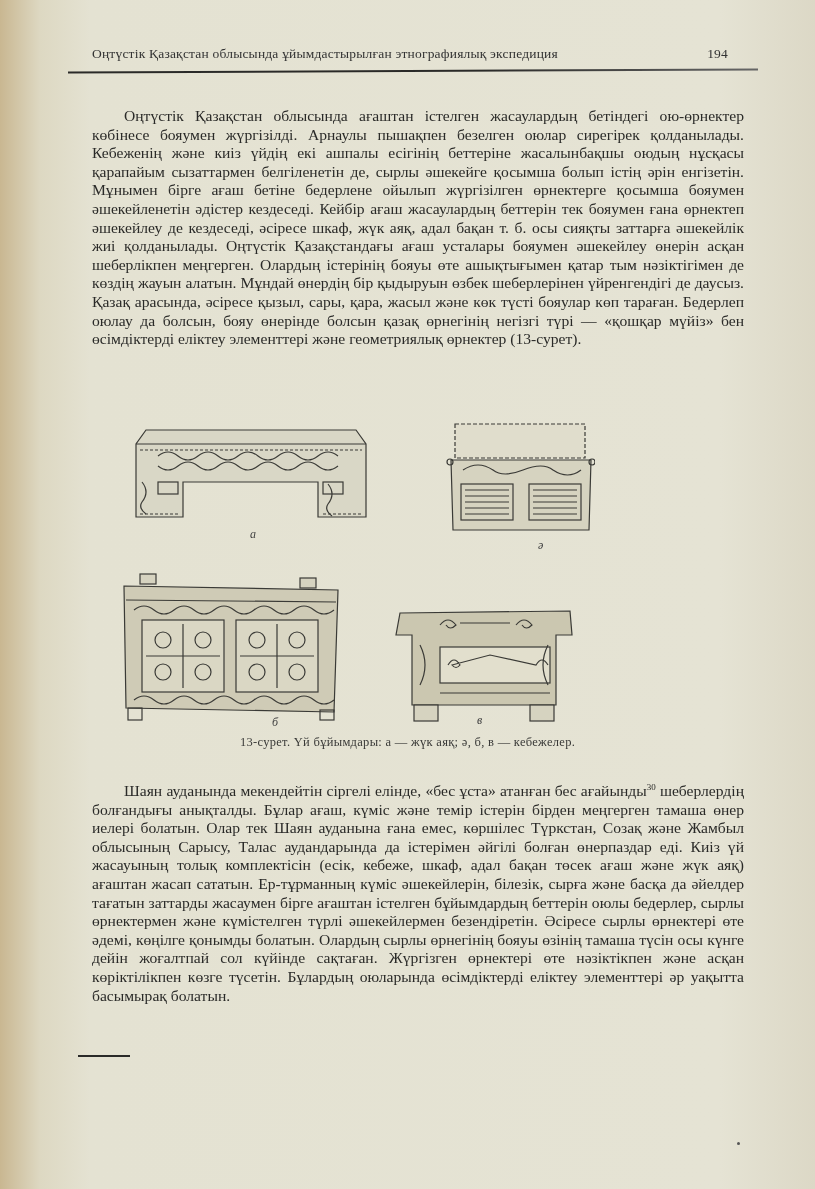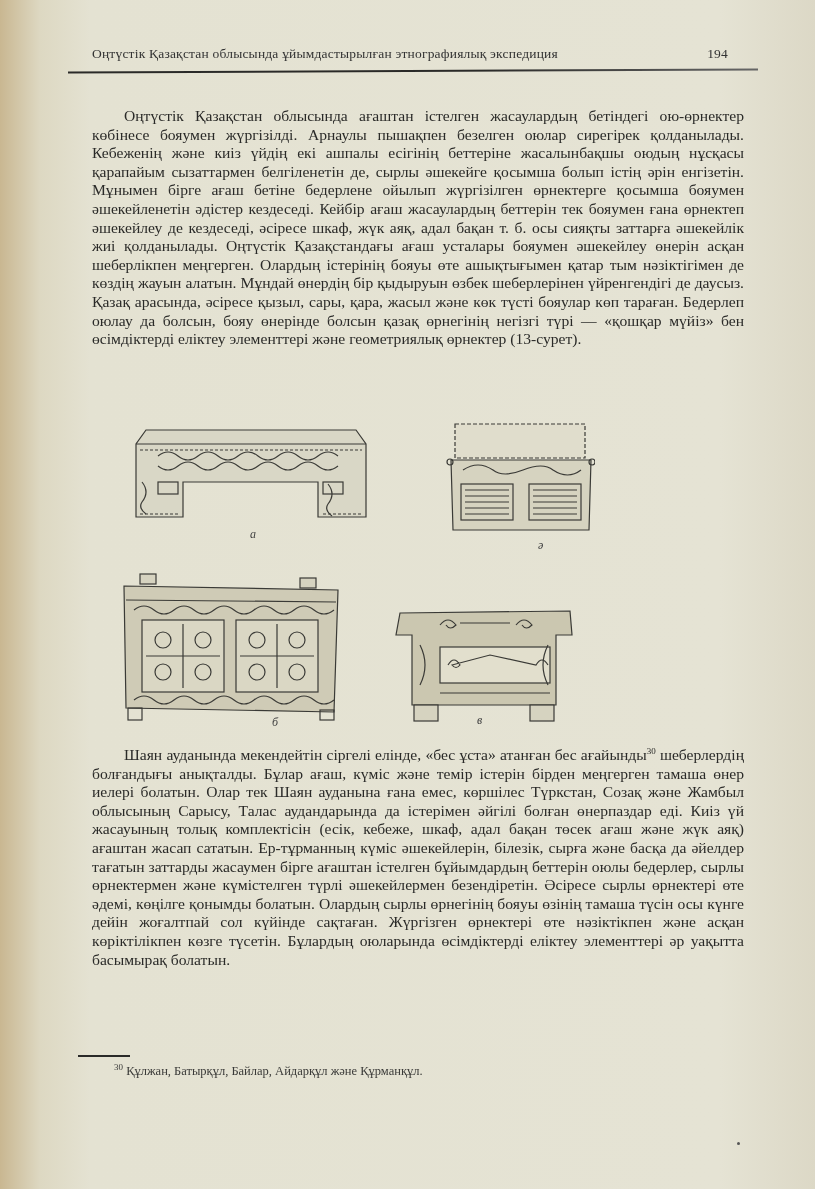--- a/index.html
+++ b/index.html
@@ -23,21 +23,21 @@
     position:absolute; left:68px; top:70px; width:690px; height:2px;
     background:linear-gradient(90deg,#2a2a28 0%,#2a2a28 60%,#666 100%);
     transform:rotate(-0.25deg);
   }
   .text-block {
     position:absolute; left:78px; width:680px;
     font-size:15.6px; line-height:18.6px; text-align:justify;
   }
   .text-block p { margin:14px; text-indent:32px; }
   .para1 { top:93px; }
-  .para2 { top:732px; }
+  .para2 { top:768px; }
   sup { font-size:9px; line-height:0; }
   .figure { position:absolute; }
   .fig-label {
     position:absolute; font-style:italic; font-size:12px; color:#444;
   }
   .caption {
     position:absolute; left:0; top:735px; width:815px; text-align:center;
     font-size:12.5px; color:#3a3a38; letter-spacing:0.3px;
   }
   .foot-rule { position:absolute; left:78px; top:1055px; width:52px; height:2px; background:#2a2a28; }
@@ -133,25 +133,22 @@
         <path d="M60 40 q10 20 0 40"></path>
           <path d="M188 40 q-10 20 0 40"></path>
         <path d="M80 88 L190 88"></path>
         <rect x="54" y="100" width="24" height="16" fill="#d6d3c0"></rect>
         <rect x="170" y="100" width="24" height="16" fill="#d6d3c0"></rect>
       </g>
     </svg>
   </div>
   <span class="fig-label" style="left:477px;top:713px;">в</span>
 
+  <div class="caption">13-сурет. Үй бұйымдары: а — жүк аяқ; ә, б, в — кебежелер.</div>
 
   <div class="text-block para2">
     <p><span>Шаян ауданында мекендейтін сіргелі елінде, «бес ұста» атанған бес ағайынды</span><sup>30</sup><span> шеберлердің болғандығы анықталды. Бұлар ағаш, күміс және темір істерін бірден меңгерген тамаша өнер иелері болатын. Олар тек Шаян ауданына ғана емес, көршілес Түркстан, Созақ және Жамбыл облысының Сарысу, Талас аудандарында да істерімен әйгілі болған өнерпаздар еді. Киіз үй жасауының толық комплектісін (есік, кебеже, шкаф, адал бақан төсек ағаш және жүк аяқ) ағаштан жасап сататын. Ер-тұрманның күміс әшекейлерін, білезік, сырға және басқа да әйелдер тағатын заттарды жасаумен бірге ағаштан істелген бұйымдардың беттерін оюлы бедерлер, сырлы өрнектермен және күмістелген түрлі әшекейлермен безендіретін. Әсіресе сырлы өрнектері өте әдемі, көңілге қонымды болатын. Олардың сырлы өрнегінің бояуы өзінің тамаша түсін осы күнге дейін жоғалтпай сол күйінде сақтаған. Жүргізген өрнектері өте нәзіктікпен және асқан көріктілікпен көзге түсетін. Бұлардың оюларында өсімдіктерді еліктеу элементтері әр уақытта басымырақ болатын.</span></p>
   </div>
 
   <div class="foot-rule"></div>
-  <div class="footnote">
-    <sup>30</sup>
-    <span>Құлжан, Батырқұл, Байлар, Айдарқұл және Құрманқұл.</span>
-  </div>
 
   <div class="speck"></div>
 </div>
 
 </body></html>

